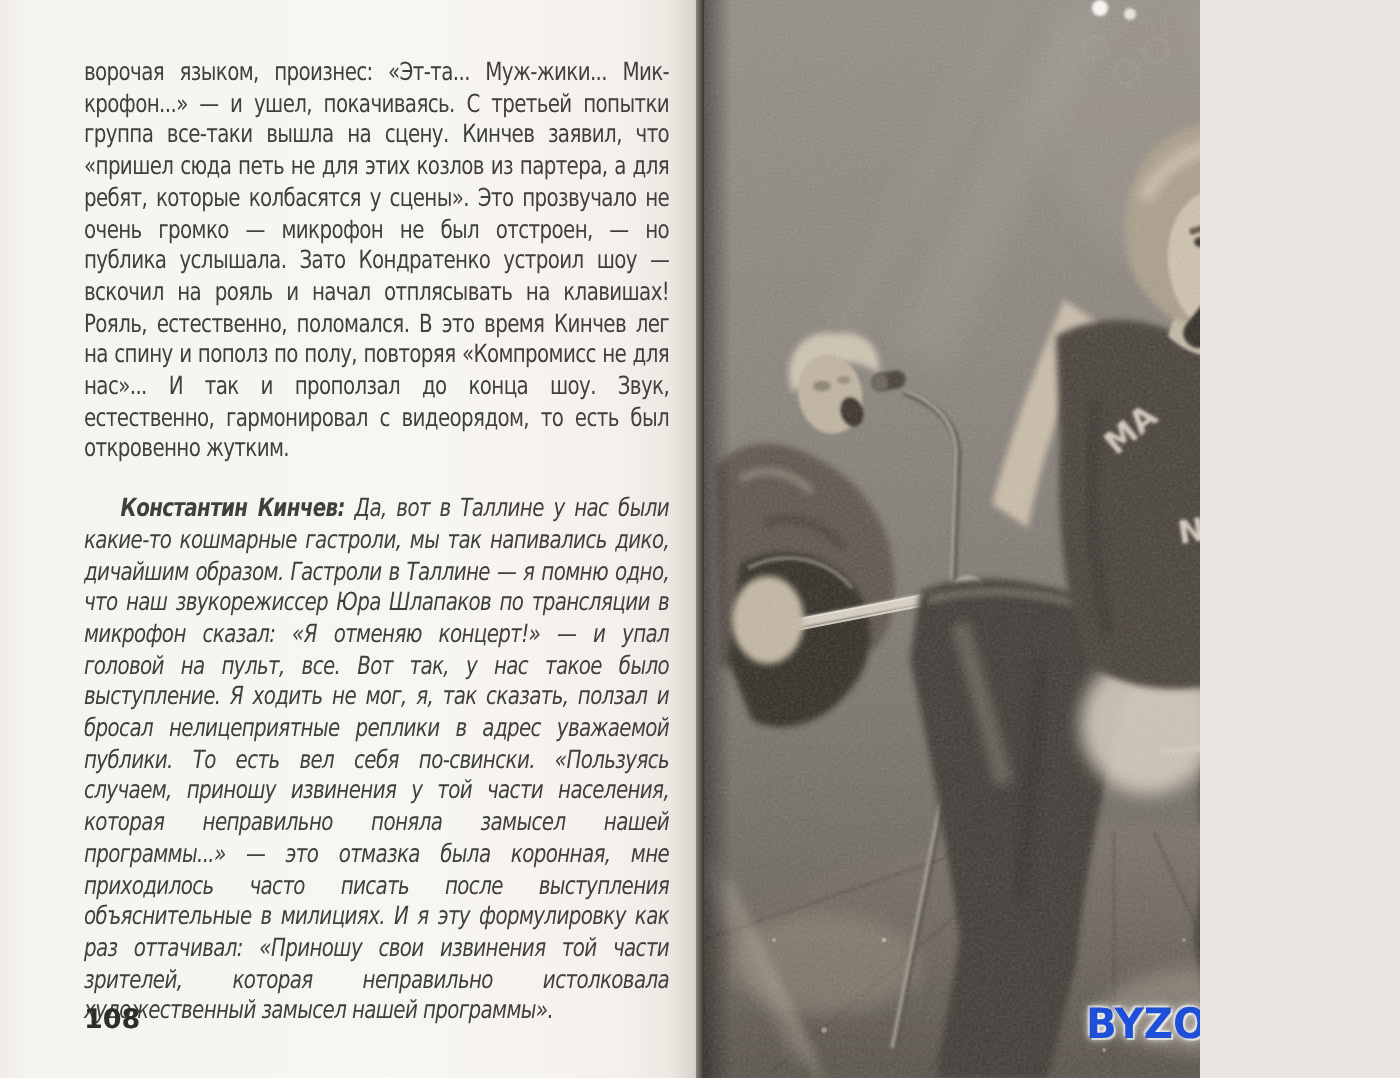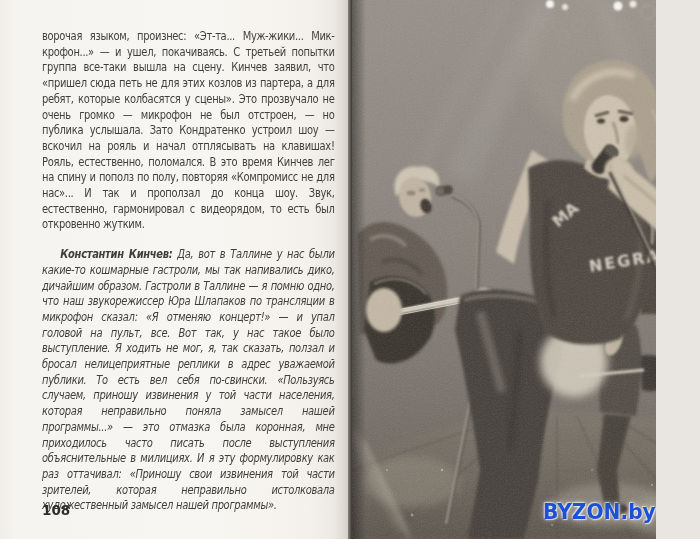--- a/index.html
+++ b/index.html
@@ -1,16 +1,16 @@
 <!DOCTYPE html>
 <html lang="ru"><head>
 <meta charset="utf-8">
 <style>
   html,body{margin:0;padding:0;background:#e9e6e1;}
-  #root{position:relative;width:656px;height:539px;overflow:hidden;background:#ffffff;
+  #root{position:relative;width:600px;height:539px;overflow:hidden;background:#ffffff;
         font-family:"DejaVu Sans","Liberation Sans",sans-serif;}
 
   
   .left-page{position:absolute;left:0;top:0;width:352px;height:539px;
     background:linear-gradient(90deg,#ecc 0,#f0ede8 0,#f6f4f0 4%,#f8f6f2 60%,#f4f1ec 88%,#ece9e3 95%,#d9d5ce 98.5%,#b1aca4 100%);}
   .seam{position:absolute;left:348px;top:0;width:4px;height:539px;
     background:linear-gradient(90deg,#8a857d,#3b3631);}
 
   .text-block{position:absolute;left:42px;top:28px;width:368px;
     transform:scaleX(0.795);transform-origin:left top;

